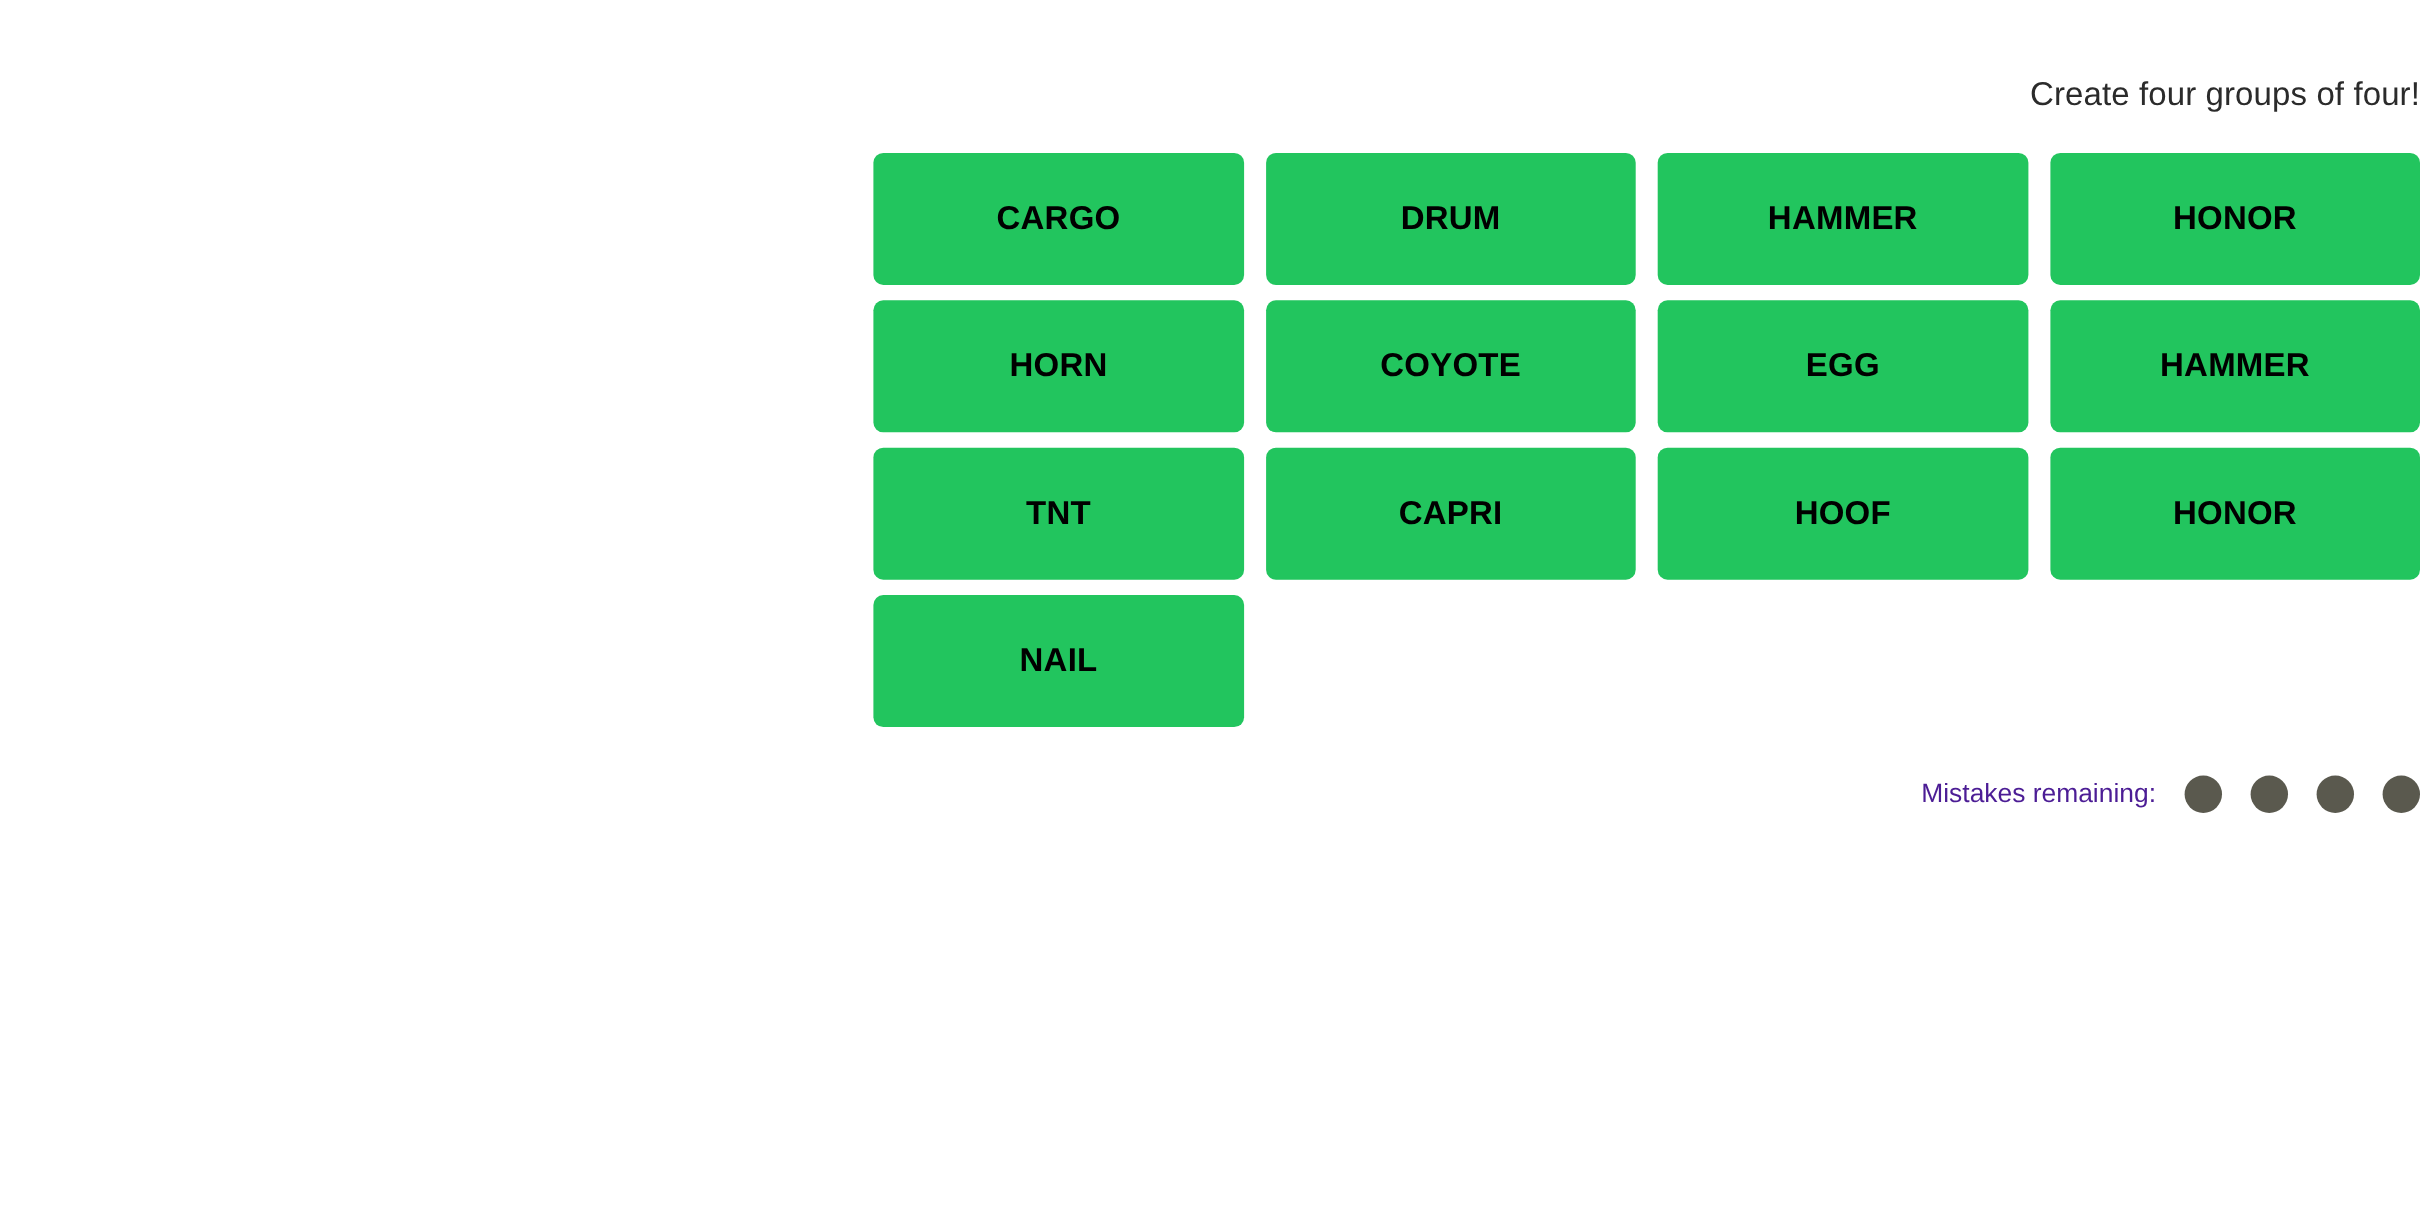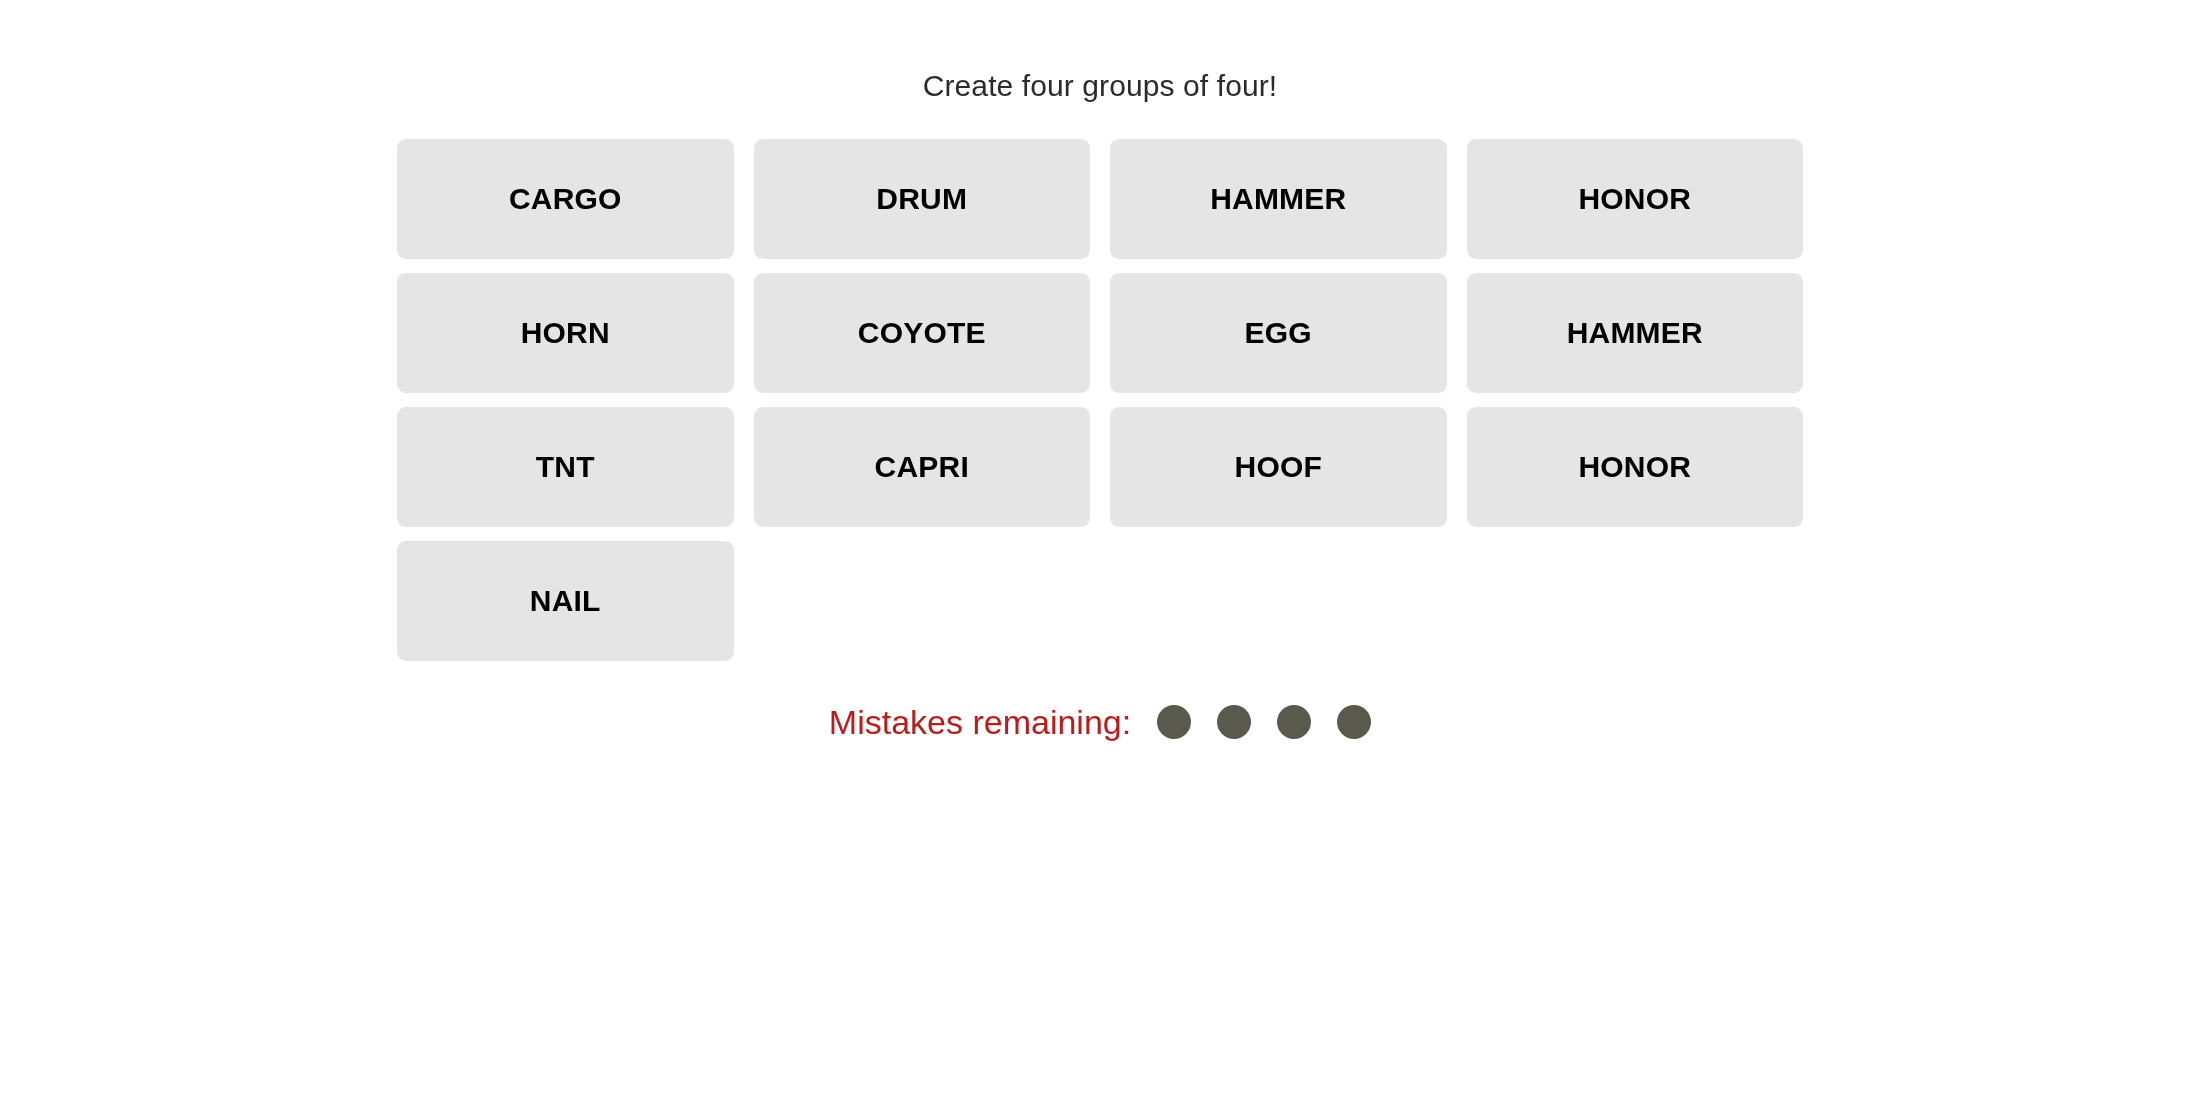--- a/index.html
+++ b/index.html
@@ -12,21 +12,21 @@
     background: #ffffff;
     font-family: "Liberation Sans", sans-serif;
     overflow: hidden;
   }
   .page {
     position: relative;
     width: 2200px;
     height: 1100px;
     display: flex;
     flex-direction: column;
-    align-items: center;
+    align-items: flex-end;
   }
 
   
   .puzzle-title {
     margin-top: 68px;
     font-size: 30px;
     font-weight: 400;
     color: #2b2b2b;
     letter-spacing: 0.1px;
     line-height: 36px;
@@ -37,21 +37,21 @@
   .board {
     margin-top: 35px;
     width: 1406px;
     display: grid;
     grid-template-columns: repeat(4, 1fr);
     grid-template-rows: repeat(4, 120px);
     column-gap: 20px;
     row-gap: 14px;
   }
   .tile {
-    background: #e5e5e5;
+    background: #22c55e;
     border-radius: 9px;
     border: none;
     display: flex;
     align-items: center;
     justify-content: center;
     padding: 0 16px;
     box-sizing: border-box;
     cursor: pointer;
     user-select: none;
   }
@@ -67,23 +67,23 @@
 
   
   .mistakes {
     margin-top: 44px;
     display: flex;
     align-items: center;
     justify-content: center;
     gap: 26px;
   }
   .mistakes-label {
-    font-size: 34px;
+    font-size: 24px;
     font-weight: 400;
-    color: #b91c1c;
+    color: #4c1d95;
     line-height: 30px;
   }
   .dots {
     display: flex;
     align-items: center;
     gap: 26px;
   }
   .dot {
     width: 34px;
     height: 34px;

